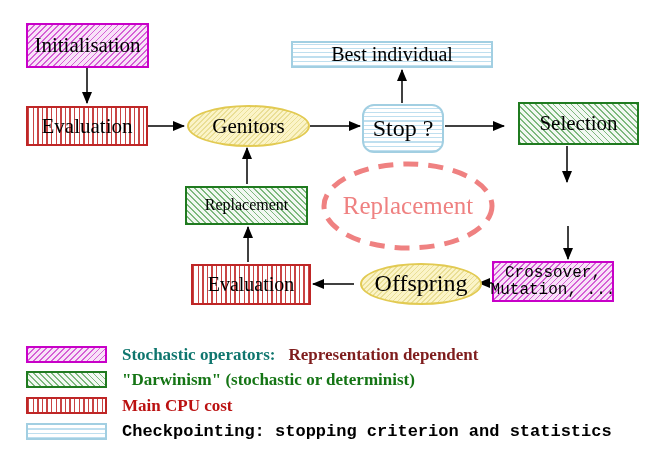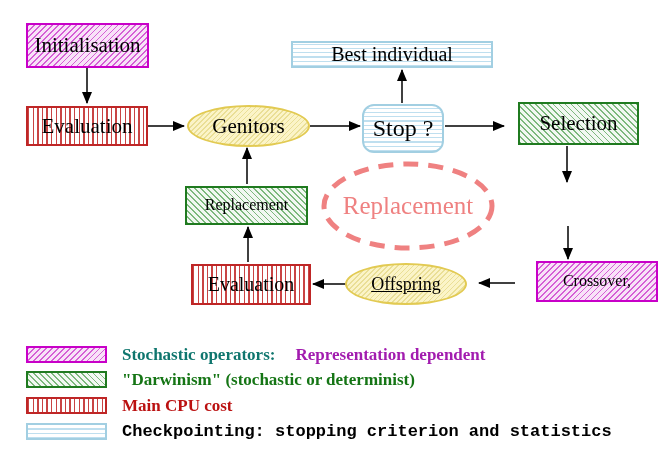--- a/index.html
+++ b/index.html
@@ -40,21 +40,21 @@
     display:flex;align-items:center;justify-content:center;
     font-size:25px;color:#ef8181;
   }
   
   .legend-swatch{position:absolute;left:26px;width:81px;height:17px;box-sizing:border-box;}
   .legend-text{
     position:absolute;left:122px;height:21px;line-height:21px;
     font-size:17px;font-weight:bold;white-space:nowrap;
   }
   .lg-magenta{color:#0f766e;}
-  .lg-yellow{color:#a21caf;margin-left:20px;}
+  .lg-yellow{color:#7f1d1d;margin-left:13px;}
   .lg-green{color:#157515;}
   .lg-red{color:#bb1111;}
   .lg-cyan{color:#000000;font-family:Liberation Mono, monospace;}
 </style>
 </head>
 <body>
 
 <div id="canvas">
 
   <svg id="arrow-layer" viewBox="0 0 662 471" xmlns="http://www.w3.org/2000/svg">
@@ -97,25 +97,26 @@
 
   <div class="node p-cyan" style="left:362px;top:104px;width:82px;height:49px;border-radius:12px;font-size:24px;">
     <span>Stop ?</span>
   </div>
 
   <div class="node p-green" style="left:506px;top:102px;width:121px;height:43px;margin-left:12px;">
     <span>Selection</span>
   </div>
 
 
-  <div class="node p-magenta" style="left:536px;top:261px;width:122px;height:41px;font-size:16px;flex-direction:column;">
+  <div class="node p-magenta" style="left:492px;top:261px;width:122px;height:41px;font-size:16px;flex-direction:column;font-family:Liberation Mono, monospace;">
     <span>Crossover,</span>
+    <span>Mutation, ...</span>
   </div>
 
-  <div class="node ellipse p-yellow" style="left:345px;top:263px;width:122px;height:42px;font-size:18px;text-decoration:underline;">
+  <div class="node ellipse p-yellow" style="left:360px;top:263px;width:122px;height:42px;font-size:24px;">
     <span>Offspring</span>
   </div>
 
   <div class="node p-red" style="left:191px;top:264px;width:120px;height:41px;font-size:20px;">
     <span>Evaluation</span>
   </div>
 
   <div class="node p-green" style="left:185px;top:186px;width:123px;height:39px;font-size:16px;">
     <span>Replacement</span>
   </div>

